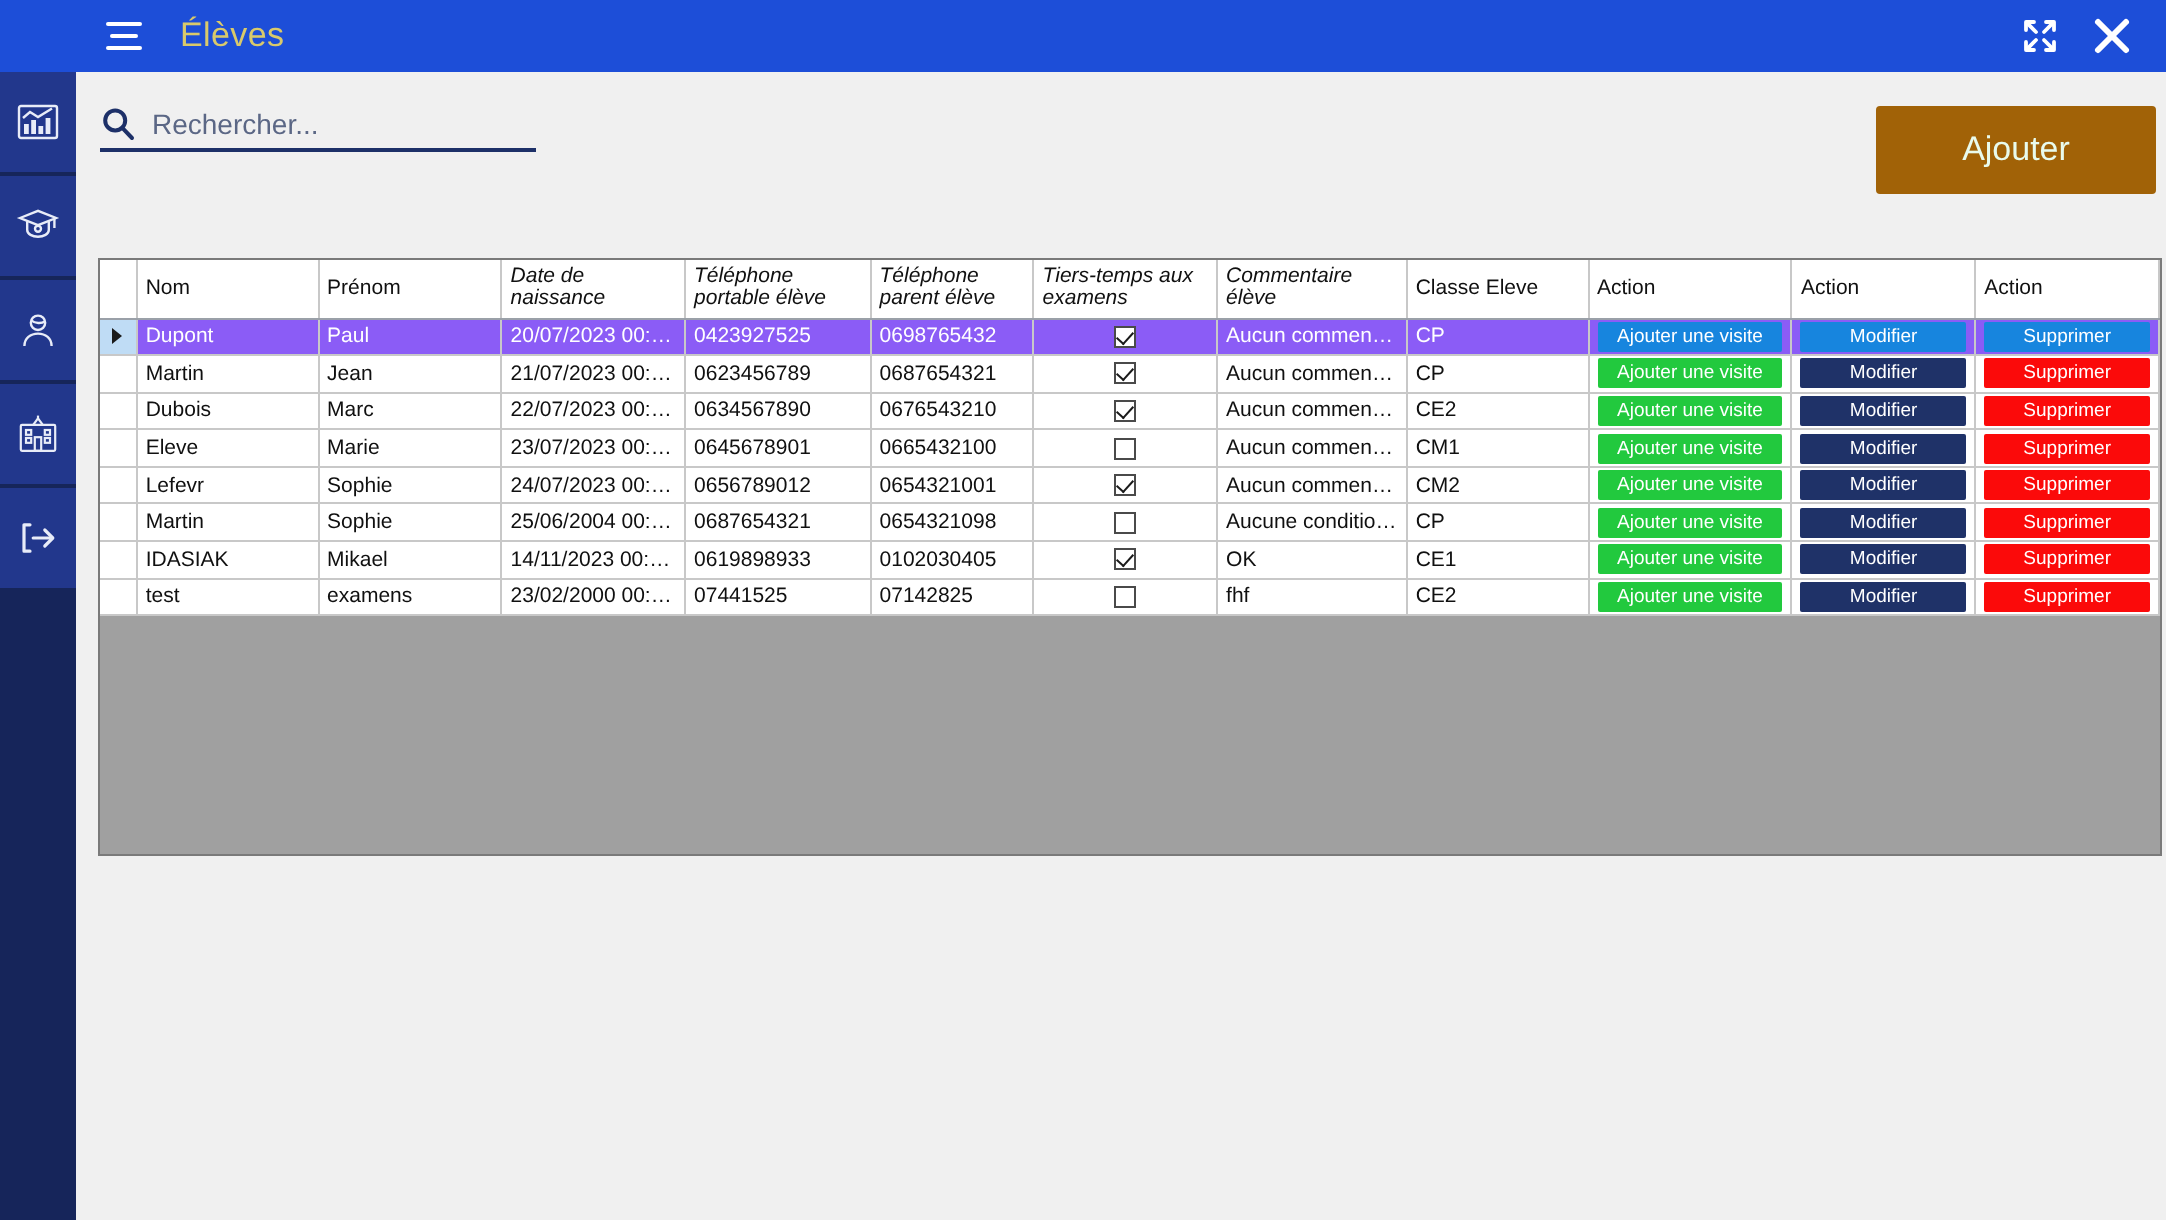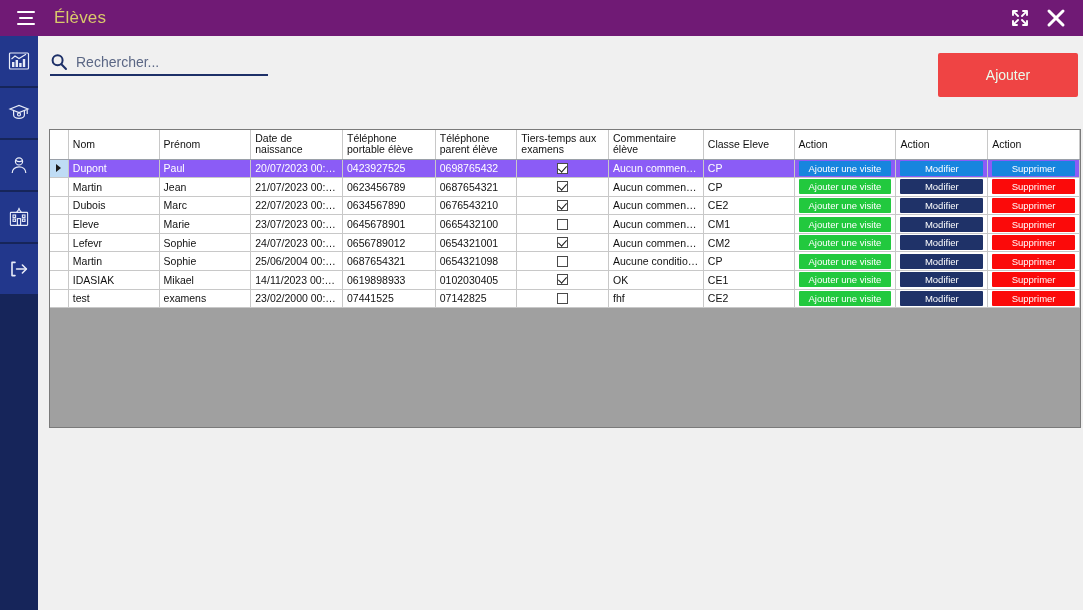--- a/index.html
+++ b/index.html
@@ -7,21 +7,21 @@
     width: 1083px; height: 610px;
     overflow: hidden;
     background: #F0F0F0;
     font-family: "Liberation Sans", sans-serif;
   }
   #app { position: relative; width: 1083px; height: 610px; background: #F0F0F0; }
 
   
   .titlebar {
     position: absolute; left: 0; top: 0; width: 1083px; height: 36px;
-    background: #701a75; display: flex; align-items: center;
+    background: #1d4ed8; display: flex; align-items: center; padding-left: 36px;
   }
   .hamburger {
     width: 36px; height: 36px; margin-left: 8px;
     display: flex; flex-direction: column; justify-content: center;
     align-items: center; gap: 4px; cursor: pointer;
   }
   .hamburger span { display: block; background: #fff; height: 2px; border-radius: 1px; }
   .hamburger span:nth-child(1) { width: 18px; }
   .hamburger span:nth-child(2) { width: 14px; }
   .hamburger span:nth-child(3) { width: 18px; }
@@ -66,22 +66,22 @@
   .search-input {
     border: none; outline: none; background: transparent;
     font-family: "Liberation Sans", sans-serif; font-size: 14px;
     color: #2B3A66; width: 186px; padding: 0 0 4px 0;
   }
   .search-input::placeholder { color: #5B6785; }
 
   .add-btn {
     position: absolute; right: 5px; top: 17px;
     width: 140px; height: 44px;
-    background: #ef4444; border: none; border-radius: 2px;
-    color: #E9FBEC; font-size: 14px;
+    background: #a16207; border: none; border-radius: 2px;
+    color: #E9FBEC; font-size: 17px;
     font-family: "Liberation Sans", sans-serif;
     cursor: pointer;
   }
 
   
   .grid-wrap {
     position: absolute; left: 11px; top: 93px;
     width: 1032px; height: 299px;
     background: #A0A0A0;
     border: 1px solid #7A7A7A;
@@ -96,21 +96,21 @@
     overflow: hidden; white-space: nowrap; text-overflow: ellipsis;
     background: #fff;
   }
   table.grid thead th {
     height: 29px; vertical-align: middle; text-align: left;
     font-weight: normal; background: #FFFFFF;
     border-bottom: 1px solid #9AA0A8;
     line-height: 11.5px;
   }
   thead th.hl { background: #CCE4F7; }
-  thead th .hdr2 { display: block; }
+  thead th .hdr2 { display: block; font-style: italic; }
   table.grid tbody td { height: 18.6px; vertical-align: middle; }
 
   th.c-sel, td.c-sel { width: 18px; background: #fff; padding: 0; }
   tr.selected td.c-sel { background: #BFDCF5; }
   td.c-sel .caret {
     width: 0; height: 0; margin: 0 auto;
     border-left: 5px solid #1a1a1a;
     border-top: 4px solid transparent;
     border-bottom: 4px solid transparent;
   }

